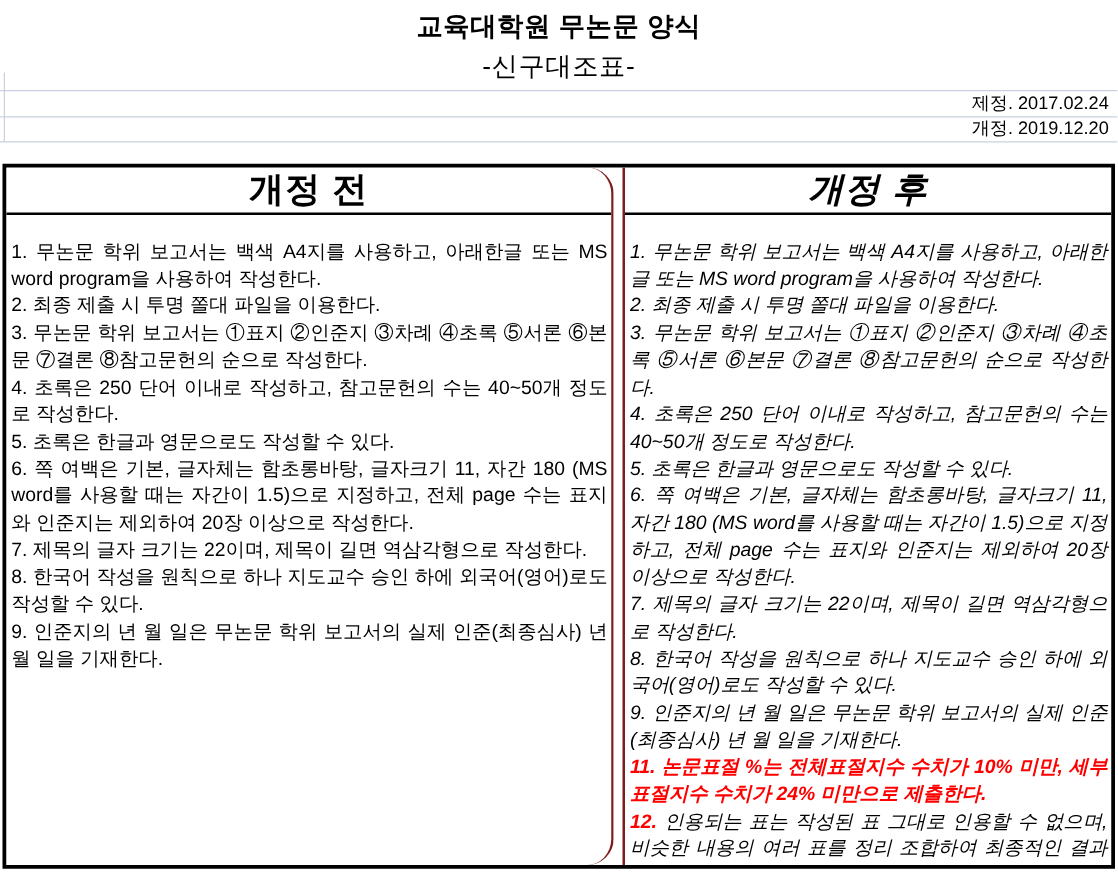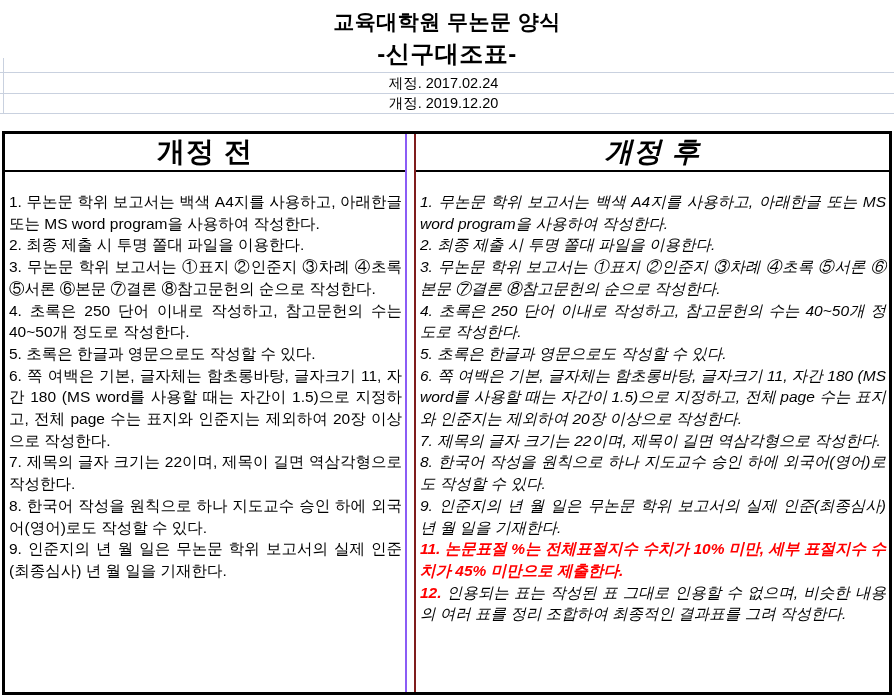--- a/index.html
+++ b/index.html
@@ -13,44 +13,44 @@
   }
   :root {
     --red: #ff0000;
     --blue: #5b9bd5;
     --grid: #c9d1df;
   }
 
   
   .title-block { position: absolute; top: 6px; left: 0; width: 100%; text-align: center; }
   .title-main { font-size: 21px; font-weight: bold; line-height: 32px; letter-spacing: 0.5px; }
-  .title-sub  { font-size: 24px; font-weight: bold; line-height: 32px; letter-spacing: 0.5px; }
+  .title-sub  { font-size: 21px; font-weight: normal; line-height: 32px; letter-spacing: 0.5px; }
 
   
   .gridline { position: absolute; left: 0; width: 100%; height: 1px; background: var(--grid); }
   .gl-1 { top: 72px; } .gl-2 { top: 93px; } .gl-3 { top: 113px; }
   .v-gridline { position: absolute; left: 3px; top: 58px; width: 1px; height: 55px; background: var(--grid); }
   .meta-row {
     position: absolute; right: 0; width: 100%;
-    text-align: center; padding-right: 7px;
+    text-align: right; padding-right: 7px;
     font-size: 14.5px; line-height: 20px;
   }
   .meta-enacted { top: 73px; }
   .meta-revised { top: 93px; }
 
   
   .cmp-table {
     position: absolute; left: 2px; top: 131px;
     width: 890px; height: 564px;
     border: 3px solid #000;
     display: flex;
     background: #fff;
   }
   .col { display: flex; flex-direction: column; overflow: hidden; }
-  .col-before { width: 402px; border-right: 2px solid #8b5cf6; }
+  .col-before { width: 486px; border-right: 2px solid #7f1d1d; border-radius: 21px; }
   .col-gap { width: 7px; }
   .col-after { flex: 1; border-left: 2px solid #7f1d1d; font-style: italic; }
   .col-header {
     height: 38px; flex: 0 0 38px;
     border-bottom: 2px solid #000;
     font-size: 28px; font-weight: bold;
     text-align: center; line-height: 36px;
     letter-spacing: 1px;
   }
   .col-body {
@@ -103,17 +103,17 @@
     <div class="col-body">
         <div class="item"><span class="num">1. </span><span class="">무논문 학위 보고서는 백색 A4지를 사용하고, 아래한글 또는 MS word program을 사용하여 작성한다.</span></div>
         <div class="item"><span class="num">2. </span><span class="">최종 제출 시 투명 쫄대 파일을 이용한다.</span></div>
         <div class="item"><span class="num">3. </span><span class="">무논문 학위 보고서는 ①표지 ②인준지 ③차례 ④초록 ⑤서론 ⑥본문 ⑦결론 ⑧참고문헌의 순으로 작성한다.</span></div>
         <div class="item"><span class="num">4. </span><span class="">초록은 250 단어 이내로 작성하고, 참고문헌의 수는 40~50개 정도로 작성한다.</span></div>
         <div class="item"><span class="num">5. </span><span class="">초록은 한글과 영문으로도 작성할 수 있다.</span></div>
         <div class="item"><span class="num">6. </span><span class="">쪽 여백은 기본, 글자체는 함초롱바탕, 글자크기 11, 자간 180 (MS word를 사용할 때는 자간이 1.5)으로 지정하고, 전체 page 수는 표지와 인준지는 제외하여 20장 이상으로 작성한다.</span></div>
         <div class="item"><span class="num">7. </span><span class="">제목의 글자 크기는 22이며, 제목이 길면 역삼각형으로 작성한다.</span></div>
         <div class="item"><span class="num">8. </span><span class="">한국어 작성을 원칙으로 하나 지도교수 승인 하에 외국어(영어)로도 작성할 수 있다.</span></div>
         <div class="item"><span class="num">9. </span><span class="">인준지의 년 월 일은 무논문 학위 보고서의 실제 인준(최종심사) 년 월 일을 기재한다.</span></div>
-        <div class="item"><span class="num red-bold">11. </span><span class="red-bold">논문표절 %는 전체표절지수 수치가 10% 미만, 세부 표절지수 수치가 45% 미만으로 제출한다.</span></div>
+        <div class="item"><span class="num red-bold">11. </span><span class="red-bold">논문표절 %는 전체표절지수 수치가 10% 미만, 세부 표절지수 수치가 24% 미만으로 제출한다.</span></div>
         <div class="item"><span class="num red-bold">12. </span><span class="">인용되는 표는 작성된 표 그대로 인용할 수 없으며, 비슷한 내용의 여러 표를 정리 조합하여 최종적인 결과표를 그려 작성한다.</span></div>
       </div>
   </div>
 </div>
 
 </body></html>

